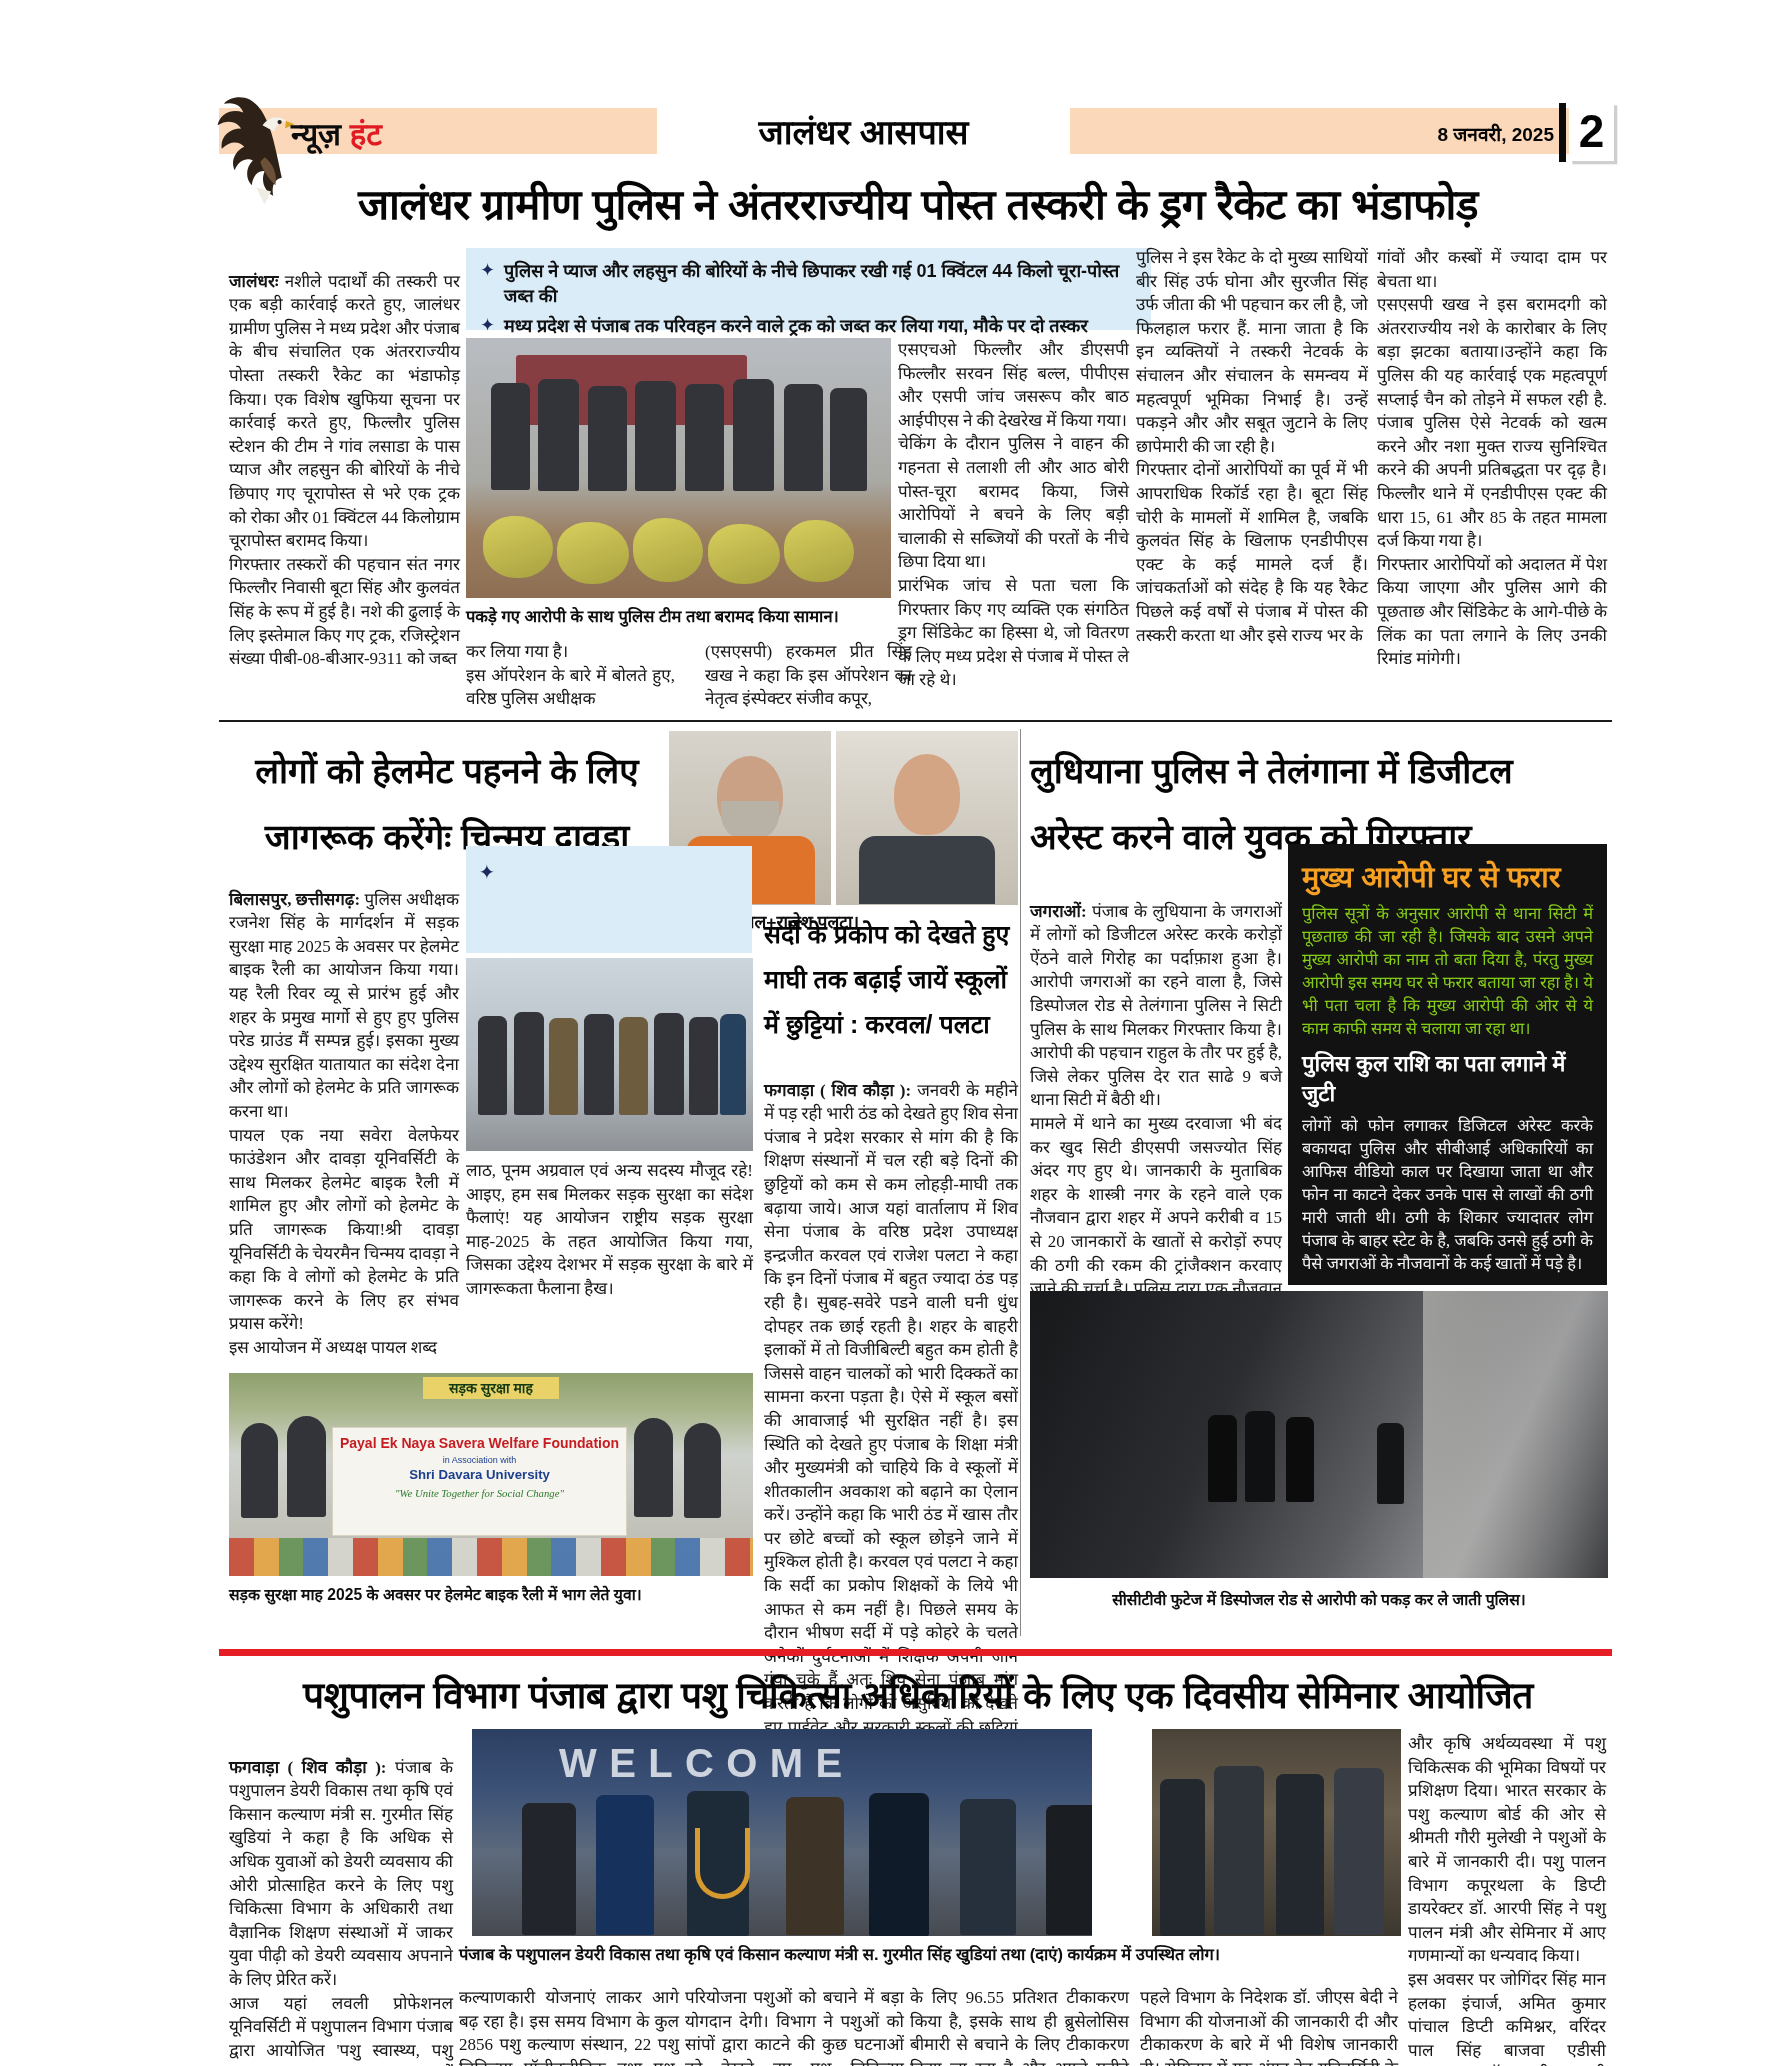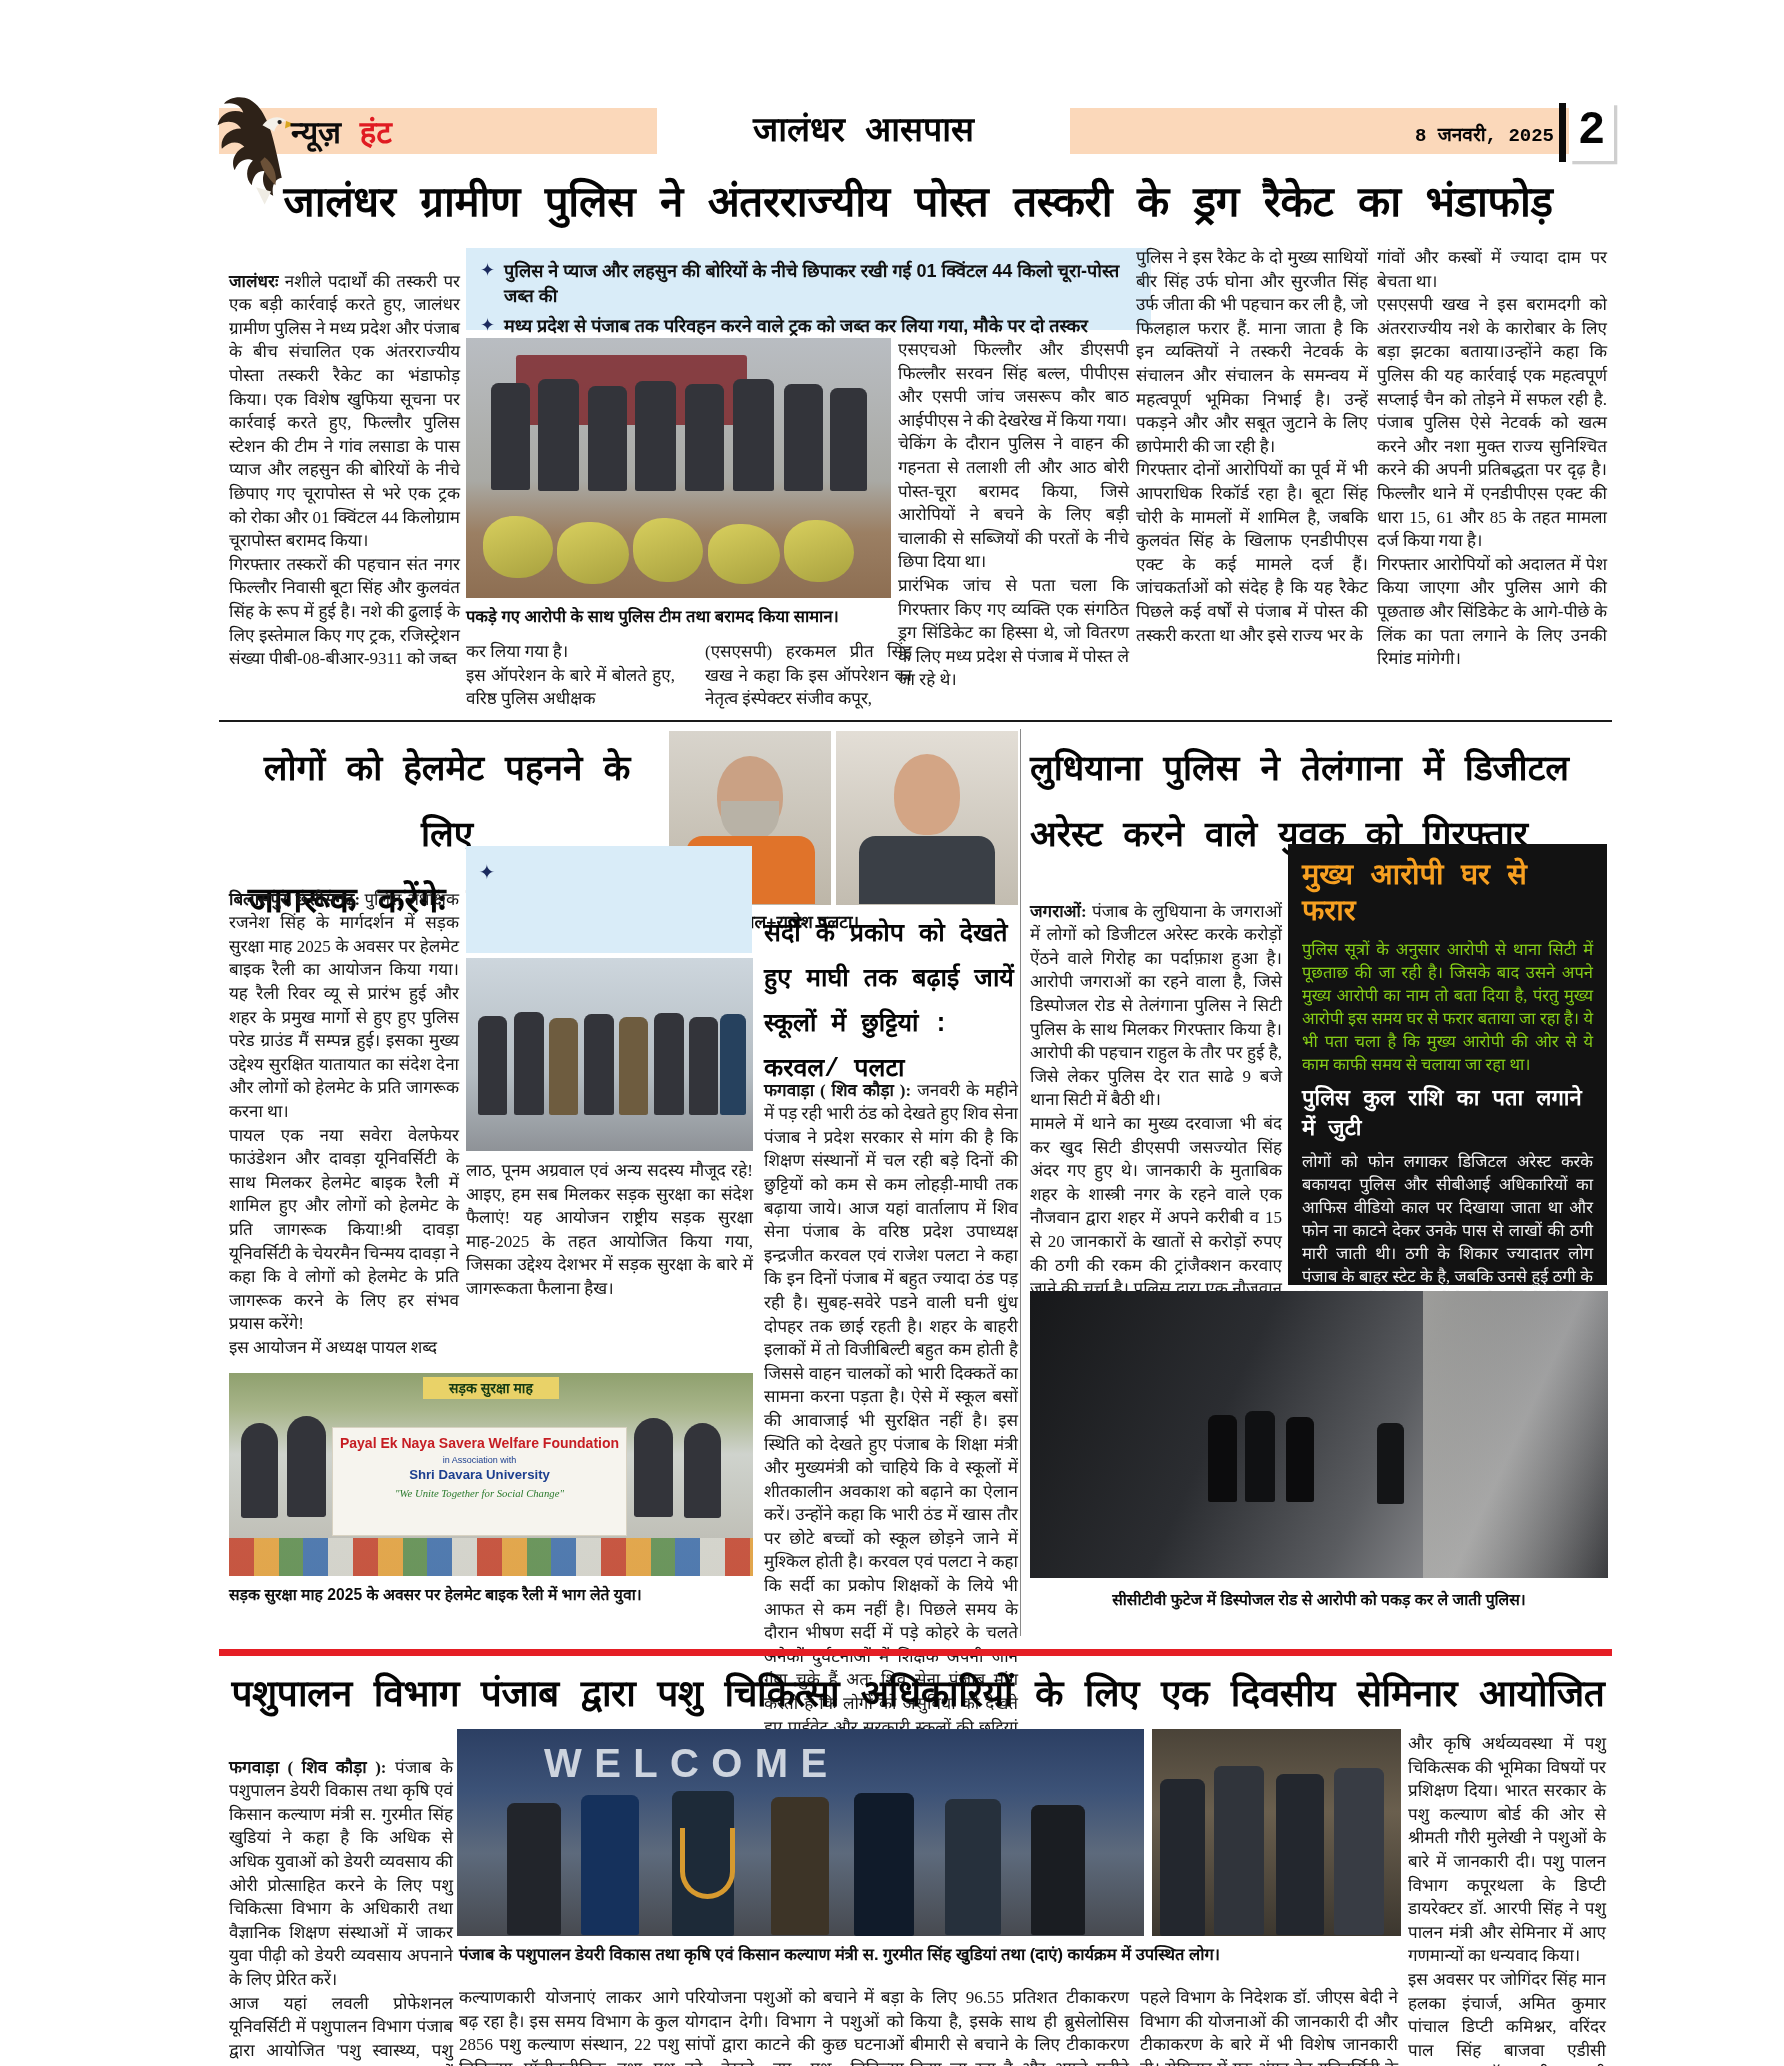--- a/index.html
+++ b/index.html
@@ -2,21 +2,21 @@
 <html style="font-size:6.6px"><head>
 <meta charset="utf-8">
 <style>
   html,body{margin:0;padding:0;background:#ffffff;}
   #page{position:relative;width:1784px;height:2309px;background:#ffffff;overflow:hidden;
         font-family:"Liberation Serif","DejaVu Serif",serif;color:#111;}
   .abs{position:absolute;}
   .body{font-size:17px;line-height:23.6px;text-align:justify;white-space:pre-line;color:#161616;}
   .dl{font-weight:bold;}
   .cap{font-family:"Liberation Sans","DejaVu Sans",sans-serif;font-weight:bold;font-size:15.7px;color:#0e0e0e;}
-  .hl{font-family:Liberation Mono, monospace;font-weight:900;color:#050505;}
+  .hl{font-family:Liberation Sans, sans-serif;font-weight:900;color:#050505;}
   .ph{background:#c9c9c4;overflow:hidden;}
   .figure{position:absolute;background:#33343a;border-radius:7.4px 7.4px 2.5px 2.5px;}
   .sack{position:absolute;background:linear-gradient(160deg,#d8cf5e,#a8a13f);border-radius:45% 55% 50% 50%;}
   .bluebox{background:#d9ecf8;}
   .star{color:#1b2a5e;font-family:"DejaVu Sans",sans-serif;}
   .kicktxt{font-family:"Liberation Sans","DejaVu Sans",sans-serif;font-weight:bold;color:#101010;}
   .blackbox{background:#121212;}
   .vrule{background:#8a8a8a;}
   .hrule{background:#1a1a1a;}
 </style>
@@ -192,21 +192,21 @@
 
   <div class="abs" style="left:219px;top:1649px;width:1393px;height:6.6px;background:#e51e25;"></div>
 
   <div class="abs hl" style="left:229px;top:1670px;width:1378px;height:52px;font-size:37px;line-height:52px;text-align:center;letter-spacing:-0.4px;">पशुपालन विभाग पंजाब द्वारा पशु चिकित्सा अधिकारियों के लिए एक दिवसीय सेमिनार आयोजित</div>
 
   <div class="abs body" style="left:229px;top:1732px;width:224px;height:566px;">
     <b class="dl">फगवाड़ा ( शिव कौड़ा ): </b><span>पंजाब के पशुपालन डेयरी विकास तथा कृषि एवं किसान कल्याण मंत्री स. गुरमीत सिंह खुडियां ने कहा है कि अधिक से अधिक युवाओं को डेयरी व्यवसाय की ओरी प्रोत्साहित करने के लिए पशु चिकित्सा विभाग के अधिकारी तथा वैज्ञानिक शिक्षण संस्थाओं में जाकर युवा पीढ़ी को डेयरी व्यवसाय अपनाने के लिए प्रेरित करें।
 आज यहां लवली प्रोफेशनल यूनिवर्सिटी में पशुपालन विभाग पंजाब द्वारा आयोजित 'पशु स्वास्थ्य, पशु कल्याण तथा तत्पश्चात पशुपालकों की आर्थिक स्थिति के उत्थान में पशु चिकित्सक की भूमिका' विषय पर एक दिवसीय सेमिनार के दौरान बोलते हुए कैबिनेट मंत्री ने कहा कि पशुपालन विभाग पशुपालकों के लिए अनेक</span>
   </div>
 
-  <div class="abs ph" style="left:457px;top:1729px;width:687px;height:207px;background:linear-gradient(180deg,#2c3f63 0%,#3c5277 30%,#5d6a7c 60%,#474a50 100%);">
+  <div class="abs ph" style="left:472px;top:1729px;width:620px;height:207px;background:linear-gradient(180deg,#2c3f63 0%,#3c5277 30%,#5d6a7c 60%,#474a50 100%);">
     <div class="abs" style="left:87px;top:11.6px;width:512px;font-family:'Liberation Sans','DejaVu Sans',sans-serif;font-weight:bold;color:#e8ecf2;font-size:40px;letter-spacing:12.4px;opacity:.85;">WELCOME</div>
     <div class="figure" style="left:50px;top:74px;width:54px;height:132px;background:#22252b;"></div>
     <div class="figure" style="left:124px;top:66px;width:58px;height:140px;background:#15315c;"></div>
     <div class="figure" style="left:215px;top:62px;width:62px;height:145px;background:#1d2a38;"></div>
     <div class="abs" style="left:223px;top:99px;width:45px;height:66px;border:5.8px solid #d79a2f;border-top:none;border-radius:0 0 29px 29px;"></div>
     <div class="figure" style="left:314px;top:68px;width:58px;height:138px;background:#3d3427;"></div>
     <div class="figure" style="left:397px;top:64px;width:60px;height:143px;background:#101b2a;"></div>
     <div class="figure" style="left:488px;top:70px;width:56px;height:136px;background:#26303c;"></div>
     <div class="figure" style="left:574px;top:76px;width:54px;height:130px;background:#1a1d22;"></div>
   </div>

